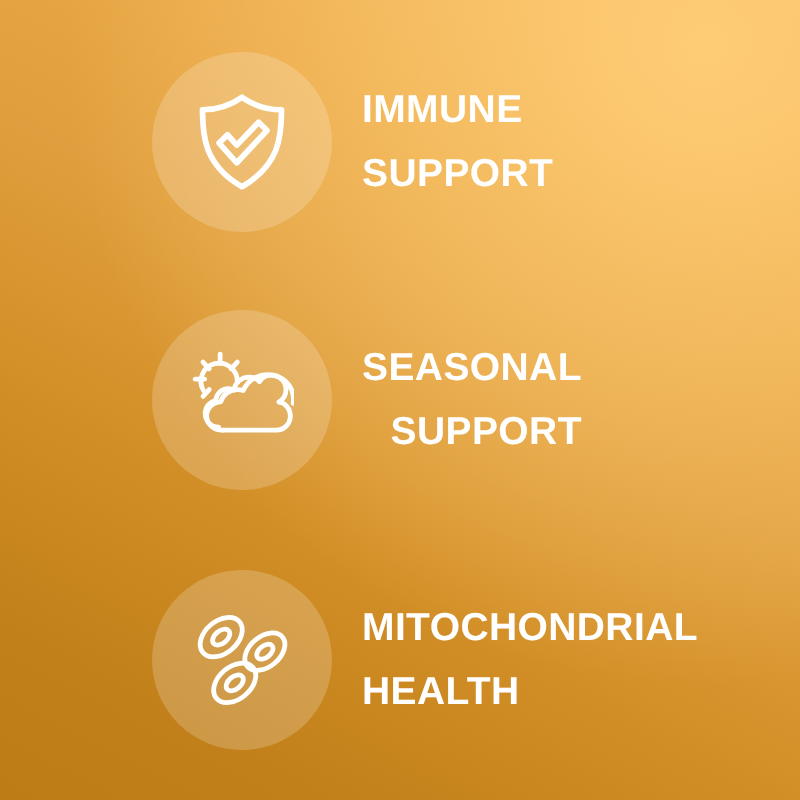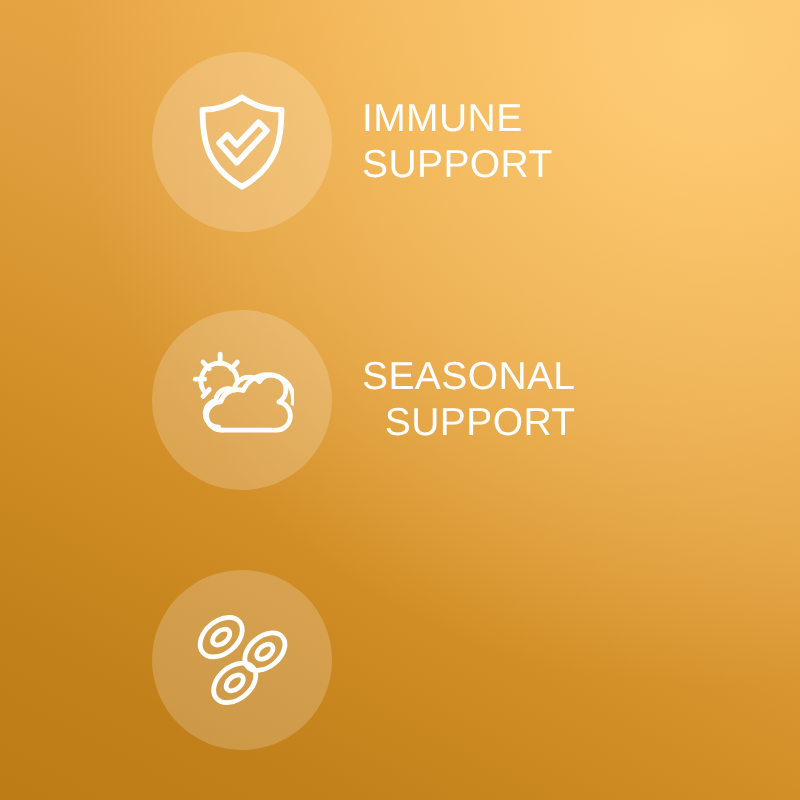--- a/index.html
+++ b/index.html
@@ -59,22 +59,22 @@
   .icon-disc svg {
     display: block;
     width: 104px;
     height: 104px;
   }
 
   .benefit-label {
     margin-left: 30px;
     color: #FFFFFF;
     font-size: 39px;
-    font-weight: normal;
-    line-height: 46px;
+    font-weight: bold;
+    line-height: 64px;
     letter-spacing: 0.4px;
     white-space: pre-line;
     text-rendering: geometricPrecision;
   }
 </style>
 </head>
 <body>
 
 <div id="benefits-panel">
 
@@ -130,15 +130,17 @@
               <ellipse cx="72" cy="42" rx="9" ry="5.6"></ellipse>
             </g>
             <g transform="rotate(-40 43 72)">
               <ellipse cx="43" cy="72" rx="23" ry="15.5"></ellipse>
               <ellipse cx="43" cy="72" rx="9.5" ry="6"></ellipse>
             </g>
           </g>
         </svg>
       </span>
     </div>
+    <div class="benefit-label">MITOCHONDRIAL
+HEALTH</div>
   </div>
 
 </div>
 
 </body></html>

